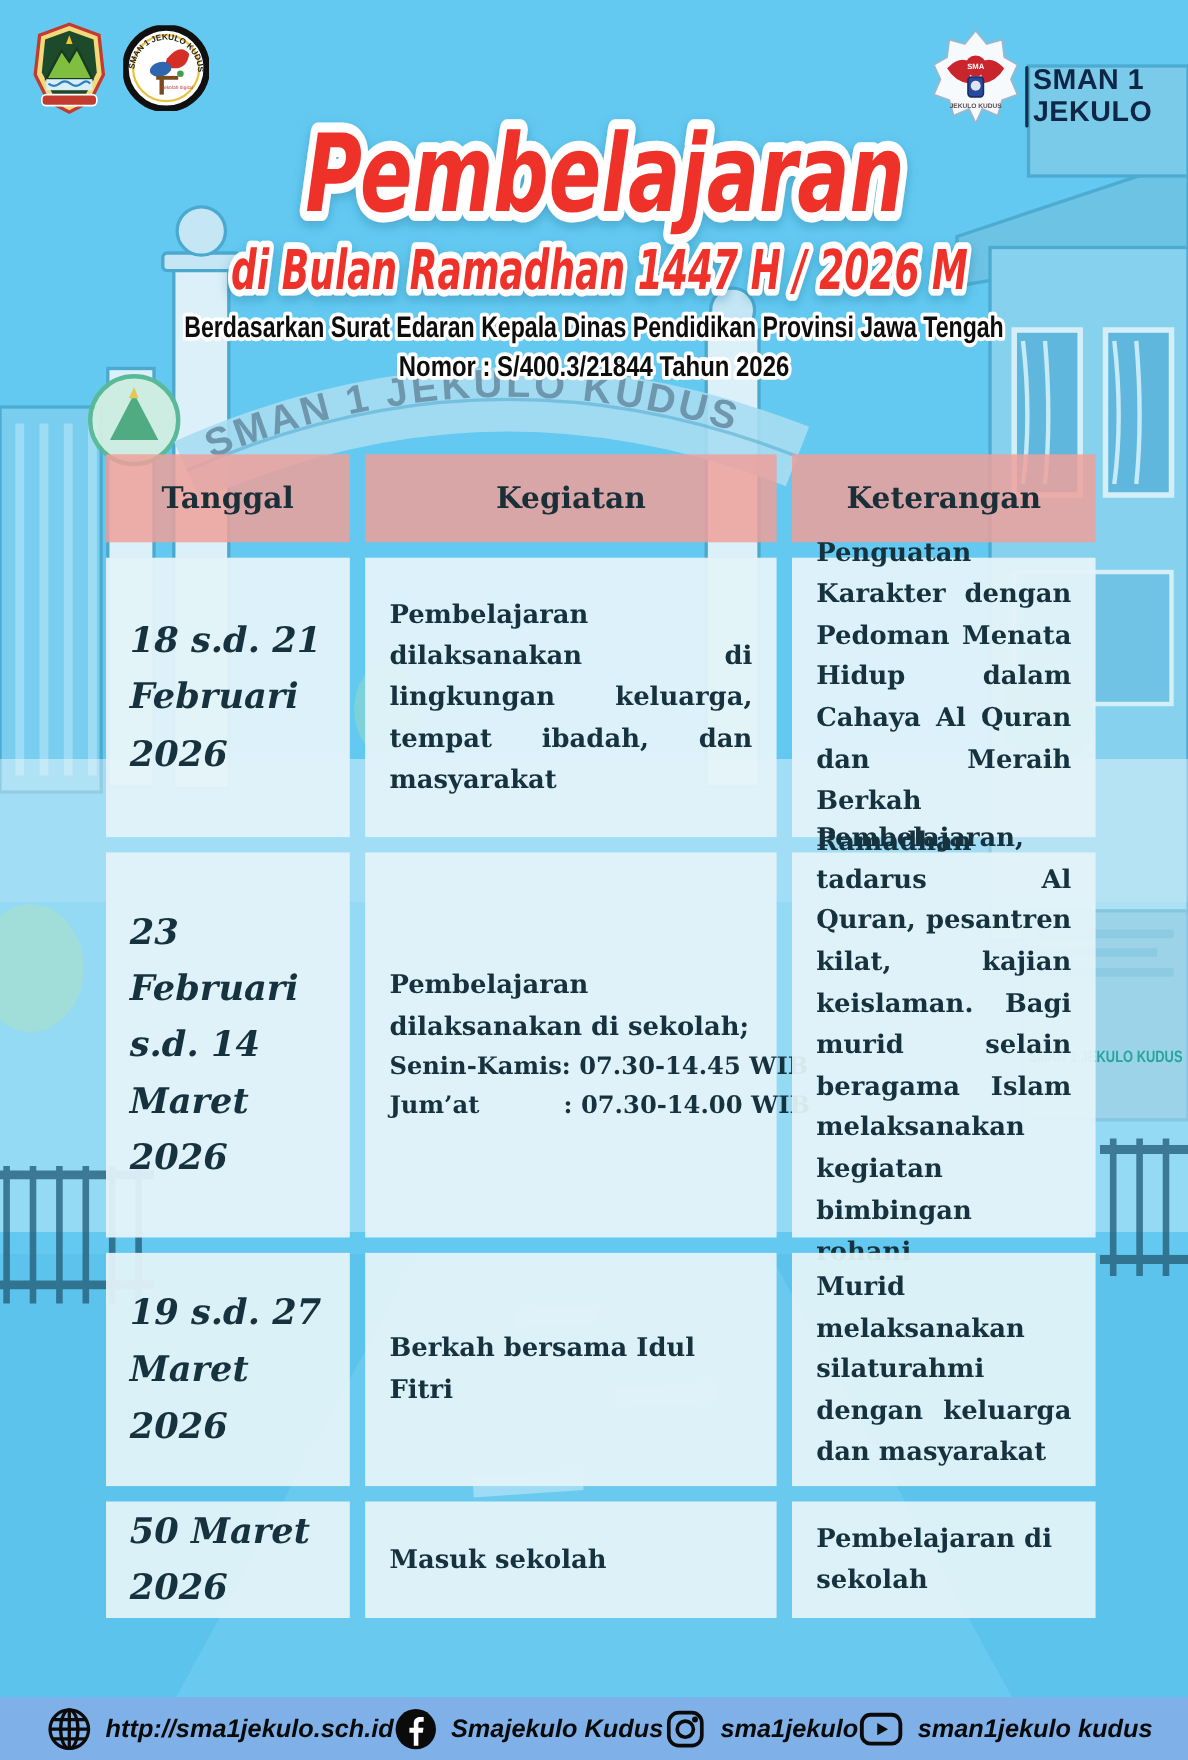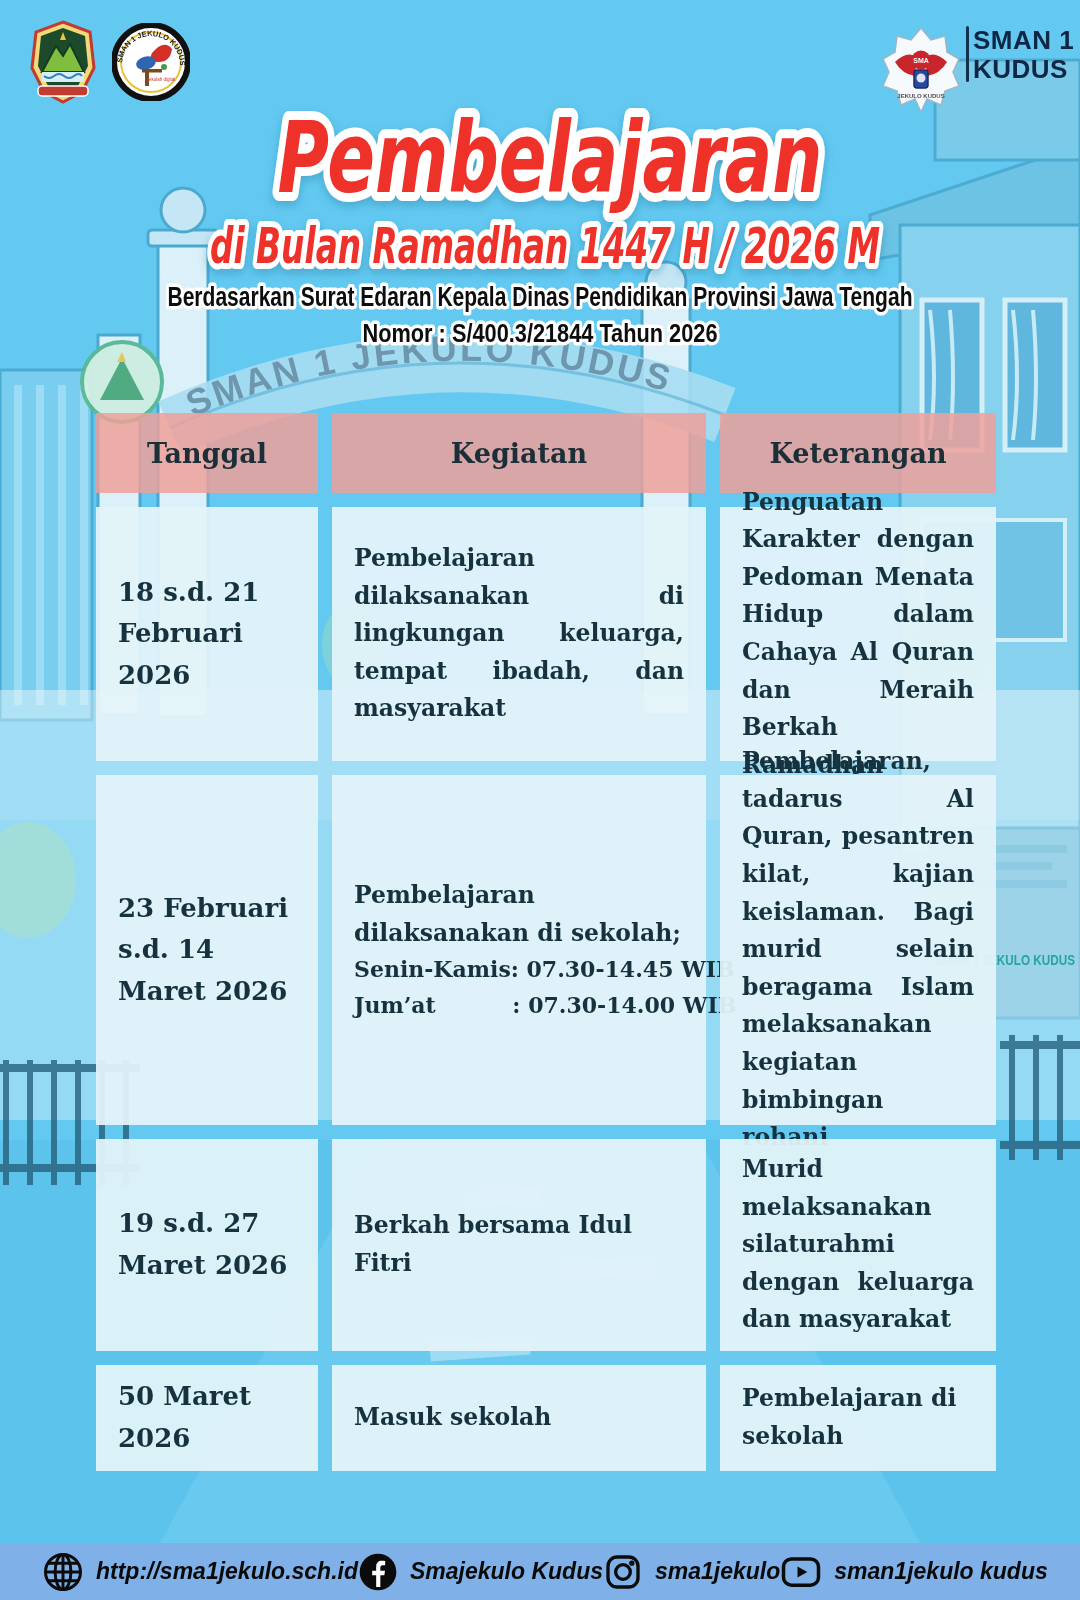--- a/index.html
+++ b/index.html
@@ -1,38 +1,38 @@
 <!DOCTYPE html>
 <html><head>
 <meta charset="utf-8">
 <style>
   html,body{margin:0;padding:0;background:#2b2b2b;}
   .poster{position:relative;width:1080px;height:1600px;overflow:hidden;background:#63c9f1;
           font-family:"Liberation Sans",sans-serif;}
   .bg{position:absolute;left:0;top:0;}
   
   .logos{position:absolute;top:20px;left:30px;display:flex;align-items:center;gap:16px;}
-  .brand{position:absolute;top:26px;left:880px;display:flex;align-items:flex-start;gap:4px;}
+  .brand{position:absolute;top:26px;left:846px;display:flex;align-items:flex-end;gap:4px;}
   .brand-divider{width:3px;height:56px;background:#14324f;border-radius:2px;}
   .brand-text{display:flex;flex-direction:column;justify-content:center;line-height:1.12;
               font-weight:bold;font-size:26px;color:#0f2746;letter-spacing:.5px;}
   
   .titles{position:absolute;left:0;top:0;}
   
   .table{position:absolute;left:96px;top:413px;width:932px;display:grid;
          grid-template-columns:222px 374px 276px;
          grid-template-rows:80px 254px 350px 212px 106px;gap:14px;}
   .th{background:rgba(239,160,154,.84);display:flex;align-items:center;justify-content:center;
       font-family:"DejaVu Serif",serif;font-weight:bold;font-size:27px;color:#1b2f38;}
   .td{background:rgba(227,243,249,.94);padding:16px 22px;display:flex;flex-direction:column;
       justify-content:center;color:#16323e;font-family:"DejaVu Serif",serif;font-weight:bold;
       font-size:23.5px;line-height:1.6;}
   .td p{margin:0;}
   .just{text-align:justify;}
-  .tgl{font-size:26px;}
+  .tgl{font-size:32px;font-style:italic;}
   .sched{white-space:nowrap;font-size:22px;}
   
   .footer{position:absolute;left:0;top:1543px;width:1080px;height:57px;background:#7fb0e8;
           display:flex;align-items:center;justify-content:space-between;padding:0 42px;box-sizing:border-box;}
   .f-item{display:flex;align-items:center;gap:12px;}
   .f-label{font-style:italic;font-weight:bold;font-size:23px;color:#0a0a0a;white-space:nowrap;}
   .ic{display:block;}
 </style>
 </head>
 <body>
@@ -143,21 +143,21 @@
       <path d="M67,36 Q55,24 45,31 L47,50 Q60,48 67,36 Z" fill="#c9252c"></path>
       <circle cx="41" cy="34" r="9.5" fill="#c9252c"></circle>
       <text x="41" y="37" text-anchor="middle" font-size="7" font-weight="bold" fill="#ffffff" font-family="Liberation Sans, sans-serif">SMA</text>
       <rect x="34" y="44" width="14" height="18" rx="3" fill="#27499f" stroke="#1a2e66" stroke-width="1.5"></rect>
       <circle cx="41" cy="52" r="4.5" fill="#ffffff" opacity="0.85"></circle>
       <text x="41" y="72" text-anchor="middle" font-size="6" font-weight="bold" fill="#5a4a52" font-family="Liberation Sans, sans-serif">JEKULO KUDUS</text>
     </svg>
     <div class="brand-divider"></div>
     <div class="brand-text">
       <span>SMAN 1</span>
-      <span>KUDUS</span>
+      <span>JEKULO</span>
     </div>
   </div>
 
   <svg class="titles" width="1080" height="370" viewBox="0 0 1080 370">
     <defs>
       <filter id="softsh" x="-20%" y="-20%" width="140%" height="140%">
         <feDropShadow dx="0" dy="4" stdDeviation="5" flood-color="#15658c" flood-opacity="0.35"></feDropShadow>
       </filter>
     </defs>
     <text x="550" y="192" text-anchor="middle" font-family="DejaVu Sans, sans-serif" font-style="italic" font-weight="bold" font-size="98" fill="#ee312c" stroke="#ffffff" stroke-width="18" stroke-linejoin="round" paint-order="stroke" filter="url(#softsh)" textLength="545" lengthAdjust="spacingAndGlyphs">Pembelajaran</text>

